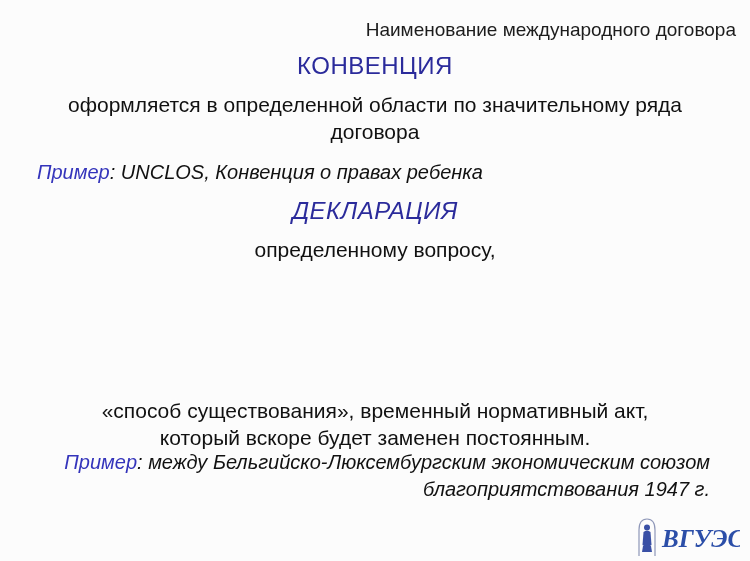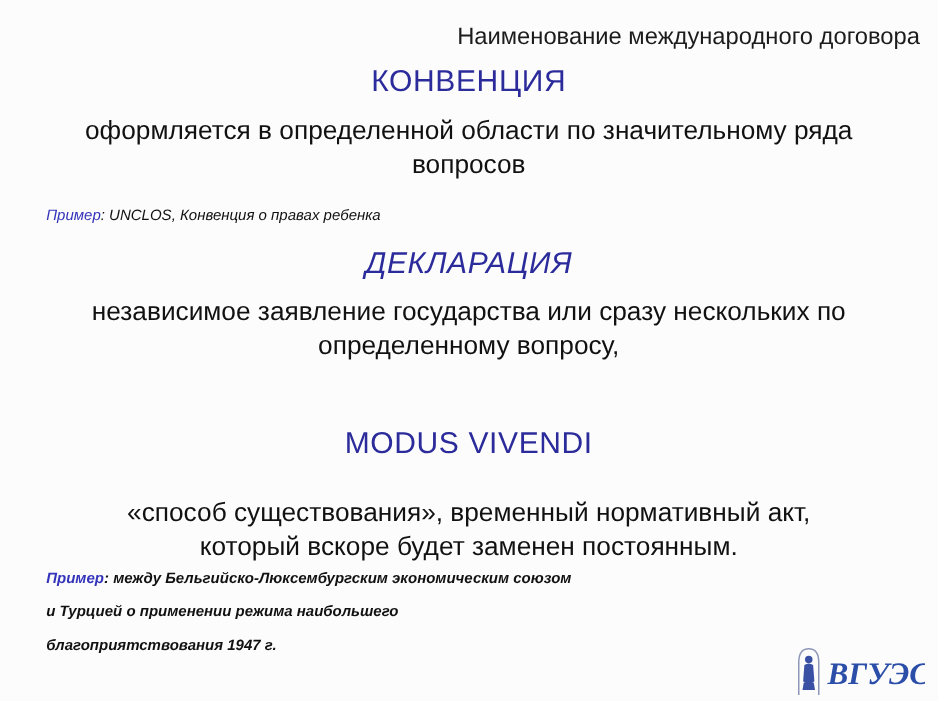--- a/index.html
+++ b/index.html
@@ -40,70 +40,67 @@
     line-height: 27px;
     color: #111111;
   }
   .para-0 { top: 91px; }
   .para-1 { top: 236px; }
   .para-2 { top: 397px; }
 
   .example {
     position: absolute;
     left: 37px; right: 40px;
-    font-size: 12px;
+    font-size: 20px;
     font-style: italic;
     line-height: 27px;
     color: #111111;
   }
   .example-0 { top: 159px; }
   .example-1 { top: 304px; }
-  .example-2 { top: 449px; font-weight: bold; }
+  .example-2 { top: 449px; font-weight: normal; text-align: right; }
   .example .label { color: #3434bb; }
 
   .logo {
     position: absolute;
     right: 10px; bottom: 3px;
     width: 108px; height: 42px;
     display: flex;
     align-items: flex-start;
   }
 </style>
 </head>
 <body>
 
 <div class="slide">
 
   <div class="top-title">Наименование международного договора</div>
 
   <div class="heading heading-0">КОНВЕНЦИЯ</div>
   <div class="para para-0">
     <div>оформляется в определенной области по значительному ряда</div>
-    <div>вопросов</div>
+    <div>договора</div>
   </div>
   <div class="example example-0">
     <span class="label">Пример</span><span>: UNCLOS, Конвенция о правах ребенка</span>
   </div>
 
   <div class="heading heading-1">ДЕКЛАРАЦИЯ</div>
   <div class="para para-1">
-    <div>независимое заявление государства или сразу нескольких по</div>
     <div>определенному вопросу,</div>
   </div>
 
-  <div class="heading heading-2">MODUS VIVENDI</div>
   <div class="para para-2">
     <div>«способ существования», временный нормативный акт,</div>
     <div>который вскоре будет заменен постоянным.</div>
   </div>
   <div class="example example-2">
     <div>
       <span class="label">Пример</span><span>: между Бельгийско-Люксембургским экономическим союзом</span>
     </div>
-    <div>и Турцией о применении режима наибольшего</div>
     <div>благоприятствования 1947 г.</div>
   </div>
 
   <div class="logo">
     <svg width="108" height="42" viewBox="0 0 108 42">
 
       <path d="M7 40 L7 14 Q7 3 15 3 Q23 3 23 14 L23 40" fill="none" stroke="#8e97b8" stroke-width="1.2"></path>
 
       <circle cx="15" cy="11.5" r="3" fill="#3a50a5"></circle>
       <path d="M11.5 16 Q15 13.5 18.5 16 L19.5 29 Q15 33 10.5 29 Z" fill="#3a50a5"></path>

